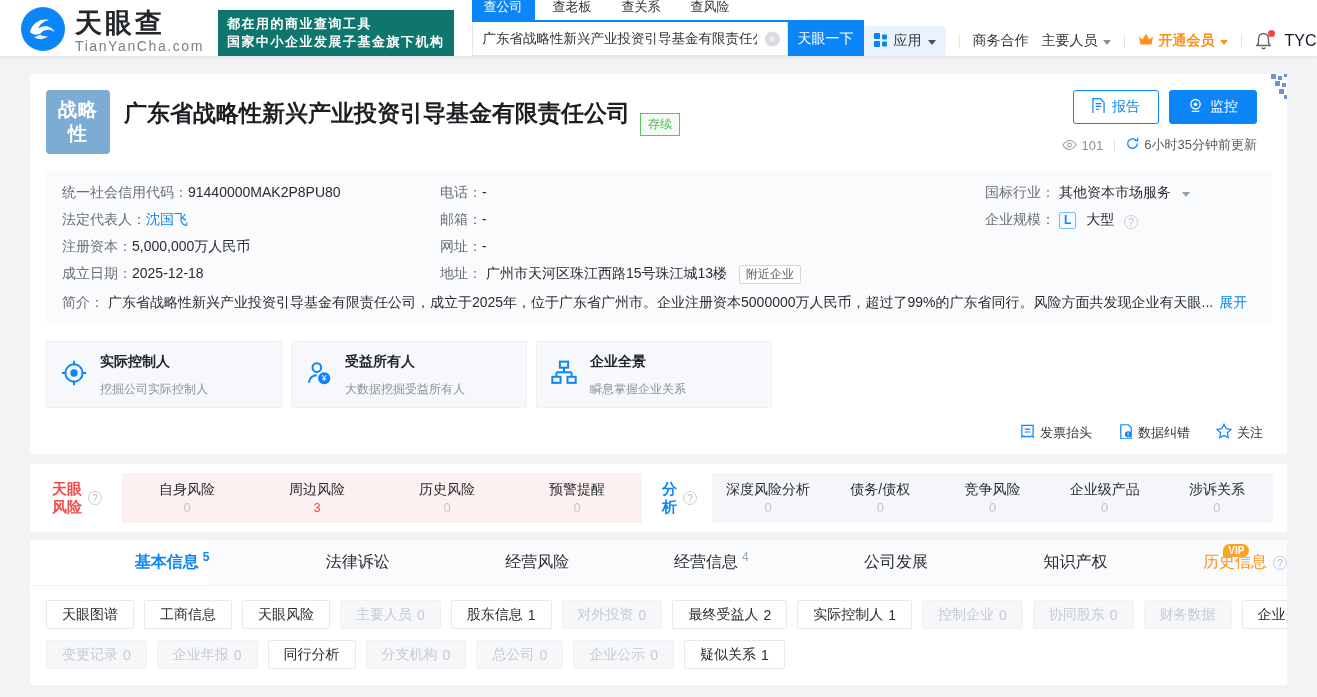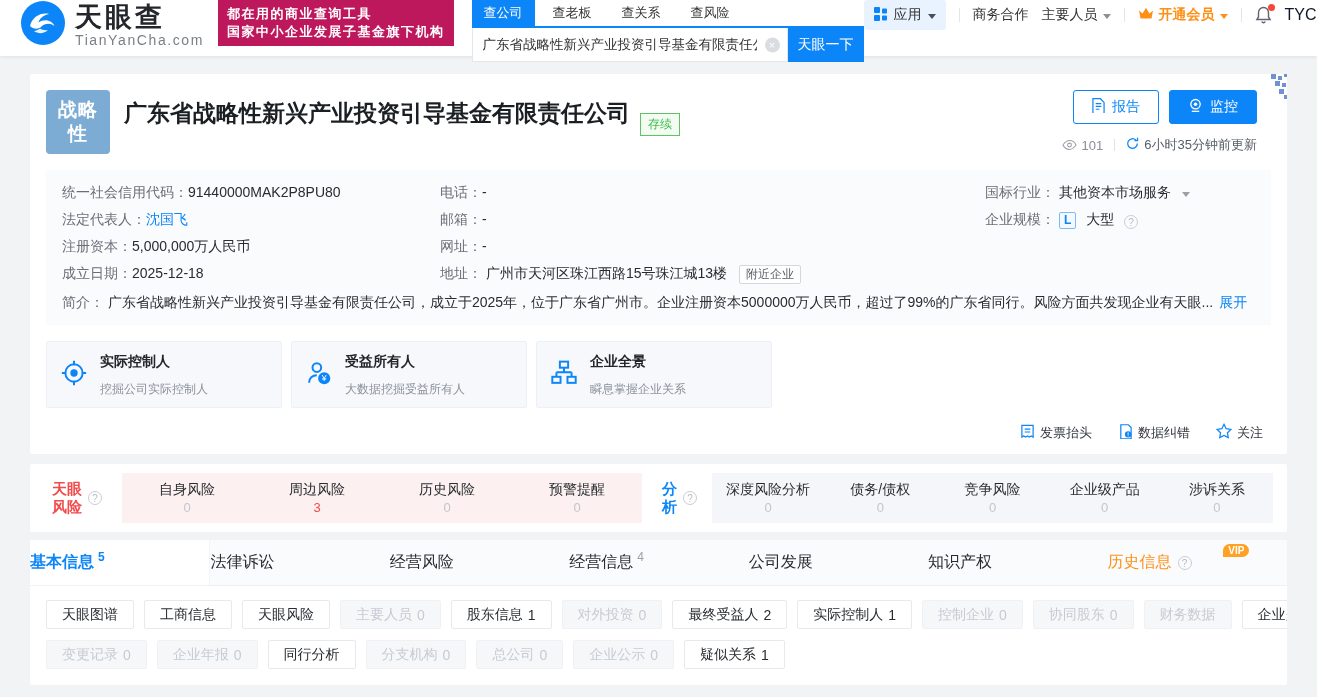--- a/index.html
+++ b/index.html
@@ -5,30 +5,30 @@
   * { box-sizing: border-box; }
   html,body { margin:0; padding:0; }
   body {
     font-family: "Liberation Sans", "DejaVu Sans", sans-serif;
     color:#333; background:#f2f3f5;
   }
   .page { width:1317px; height:697px; overflow:hidden; background:#f2f3f5; position:relative; }
 
   
   .topbar {
-    height:56px; background:#fff; display:flex; align-items:flex-start;
+    height:56px; background:#fff; display:flex; align-items:flex-end;
     padding:0 18px 0 20px; position:relative; z-index:5;
     box-shadow:0 1px 4px rgba(0,0,0,.08);
   }
   .logo { display:flex; align-items:center; gap:9px; cursor:pointer; }
   .logo-text { display:flex; flex-direction:column; }
   .brand { font-size:27px; font-weight:bold; color:#23262a; letter-spacing:3px; line-height:29px; }
   .brand-domain { font-size:14px; color:#7a7f87; letter-spacing:1.6px; }
   .slogan {
-    background:#be185d; color:#fff; font-size:13px; font-weight:bold;
+    background:#0f766e; color:#fff; font-size:13px; font-weight:bold;
     padding:5px 9px; line-height:18px; margin-left:14px; letter-spacing:1.5px; white-space:nowrap;
   }
   .search-widget { margin-left:18px; width:392px; }
   .search-tabs { display:flex; align-items:flex-end; border-bottom:2px solid #0b85f8; }
   .stab { font-size:13px; color:#333; padding:4px 12px; cursor:pointer; white-space:nowrap; }
   .stab.active { background:#0b85f8; color:#fff; }
   .stab + .stab { margin-left:6px; }
   .search-row { display:flex; }
   .search-box { position:relative; width:316px; }
   .search-input {
@@ -134,21 +134,21 @@
   .analysis-title { margin-left:16px; width:46px; padding-left:4px; }
   .analysis-panel { background:#f4f6fa; flex:1; display:flex; padding:6px 0; margin-left:8px; }
   .ritem { flex:1; text-align:center; cursor:pointer; }
   .rlabel { font-size:14px; color:#282c31; line-height:20px; }
   .rcount { font-size:13px; color:#c2c6cd; line-height:18px; }
   .rcount.red { color:#f34b4b; }
 
   
   .tabs-card { margin-top:8px; overflow:hidden; }
   .tab-strip { display:flex; background:#fafbfd; border-bottom:1px solid #f0f1f3; height:46px; }
-  .tab { flex:1; display:flex; align-items:center; justify-content:flex-start; font-size:16px; color:#282c31; cursor:pointer; position:relative; }
+  .tab { flex:1; display:flex; align-items:center; justify-content:flex-end; font-size:16px; color:#282c31; cursor:pointer; position:relative; }
   .tab.active { background:#fff; color:#0b85f8; font-weight:bold; border-right:1px solid #f3f4f6; }
   .tcount { font-size:12px; margin-left:4px; position:relative; top:-6px; color:#9ba1aa; }
   .tab.active .tcount { color:#0b85f8; }
   .tab.vip { color:#ff9016; }
   .vip-badge {
     position:absolute; top:4px; left:calc(50% + 26px); background:#ffa224; color:#fff;
     font-size:10px; font-weight:bold; padding:1px 5px; border-radius:7px 7px 7px 0; line-height:11px;
   }
   .chips { padding:14px 16px 16px; }
   .chip-row { display:flex; gap:10px; margin-bottom:11px; }

